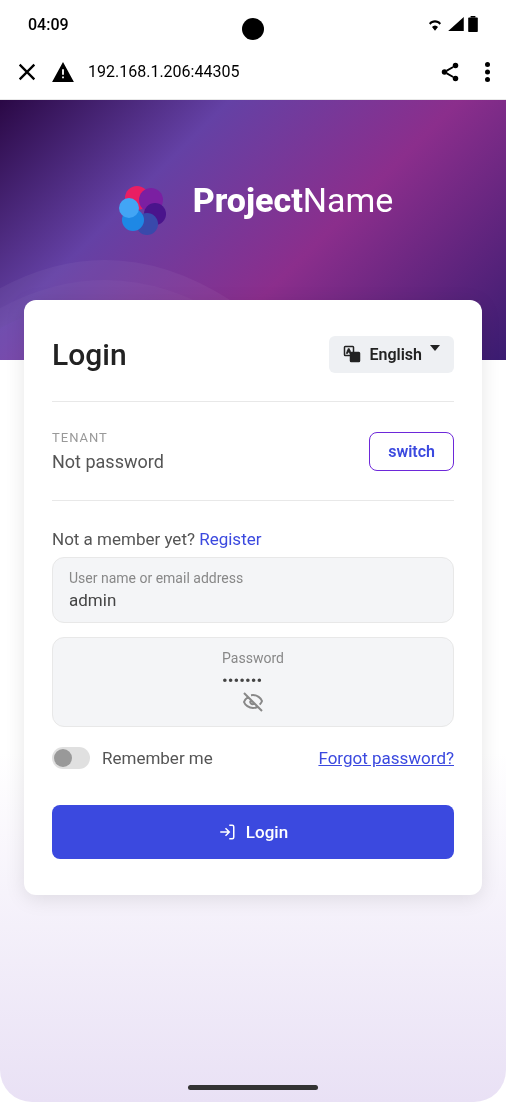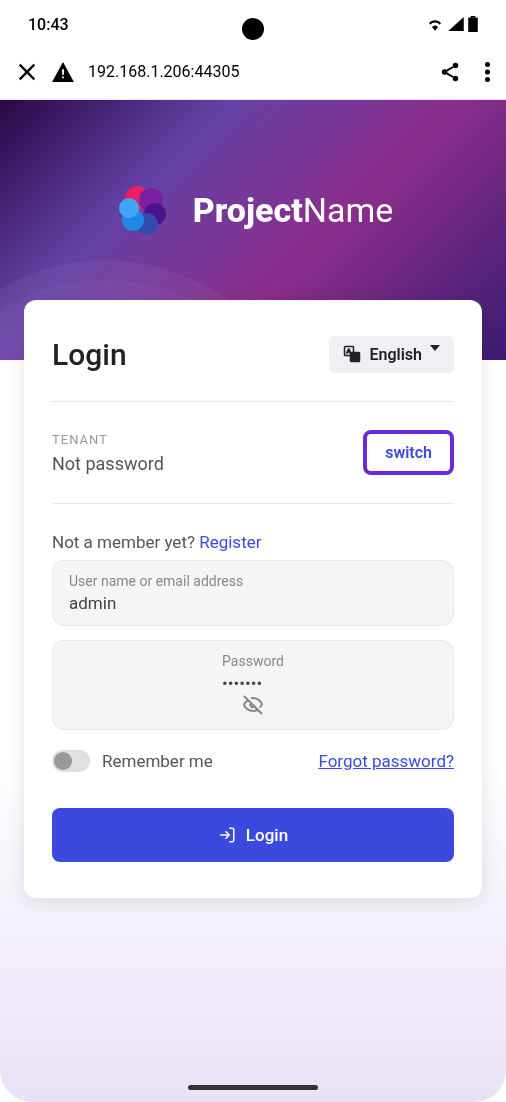--- a/index.html
+++ b/index.html
@@ -84,21 +84,20 @@
       position: absolute;
       bottom: -40px;
       left: -20px;
       right: -20px;
       height: 200px;
       opacity: 0.3;
     }
     
     .logo-container {
       display: flex;
-      align-items: center;
       gap: 20px;
       z-index: 1;
       margin-top: -40px;
     }
     
     .logo-text {
       font-size: 34px;
       font-weight: 700;
       color: #fff;
     }
@@ -168,21 +167,21 @@
       letter-spacing: 1px;
       margin-bottom: 6px;
     }
     
     .tenant-info .tenant-value {
       font-size: 18px;
       color: #555;
     }
     
     .switch-btn {
-      border: 4px solid #6d28d9;
+      border: 1px solid #6d28d9;
       background: #fff;
       color: #3b49df;
       padding: 9px 18px;
       border-radius: 8px;
       font-size: 16px;
       font-weight: 600;
       cursor: pointer;
     }
     
     .register-row {
@@ -310,21 +309,21 @@
       width: 130px;
       height: 5px;
       background: #333;
       border-radius: 3px;
     }
   </style>
 </head>
 <body>
 
 <div class="status-bar">
-  <span class="status-time">10:43</span>
+  <span class="status-time">04:09</span>
   <div class="camera-notch"></div>
   <div class="status-icons">
     <svg width="18" height="14" viewBox="0 0 24 18" fill="#000">
         <path d="M12 18l-4-5c1-1 2.5-2 4-2s3 1 4 2l-4 5zm-8-10C6 5 9 4 12 4s6 1 8 4l-2 2c-1.5-2-3.5-3-6-3s-4.5 1-6 3l-2-2z"></path>
       </svg>
     <svg width="16" height="14" viewBox="0 0 20 18" fill="#000">
         <path d="M0 18L20 18 20 0z"></path>
       </svg>
     <svg width="10" height="16" viewBox="0 0 12 20" fill="#000">
         <rect x="3" y="0" width="6" height="2"></rect>

